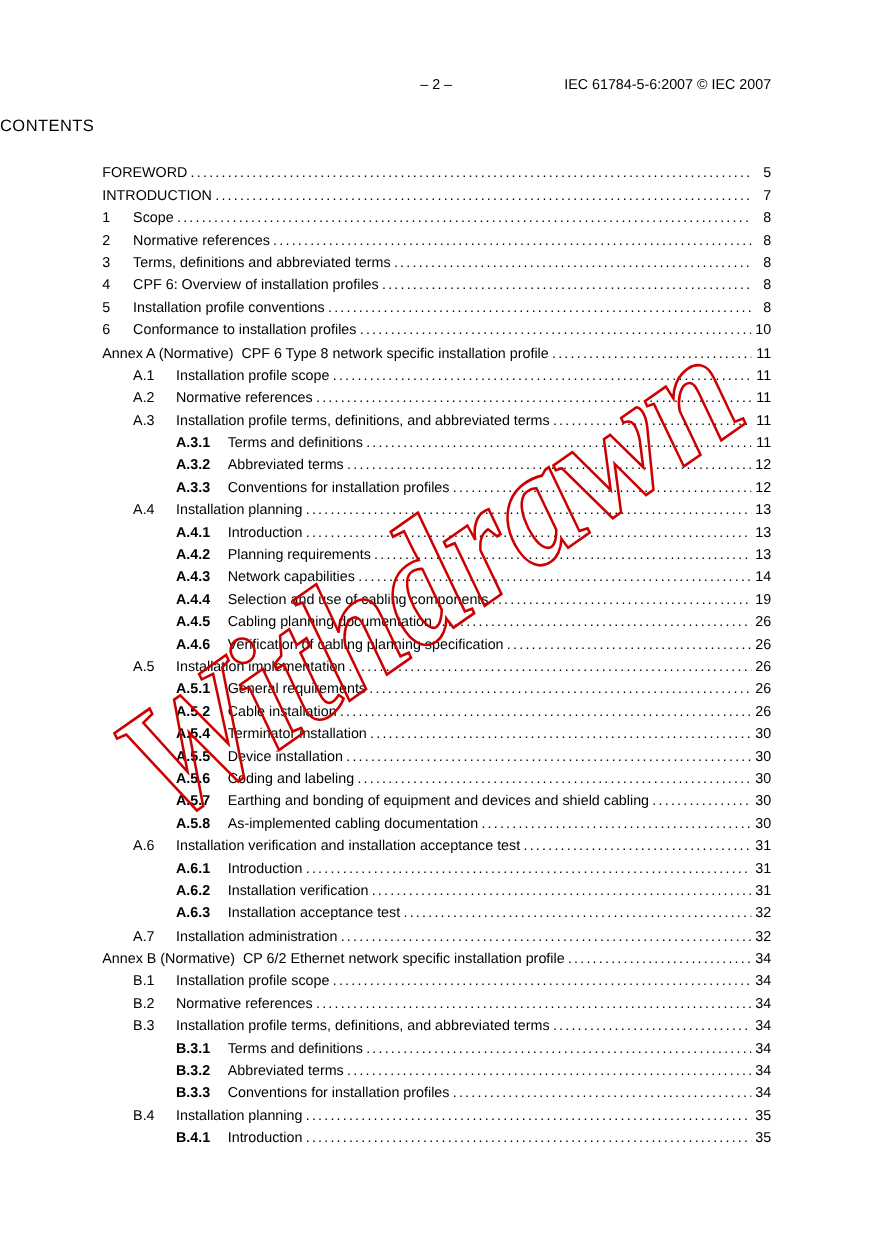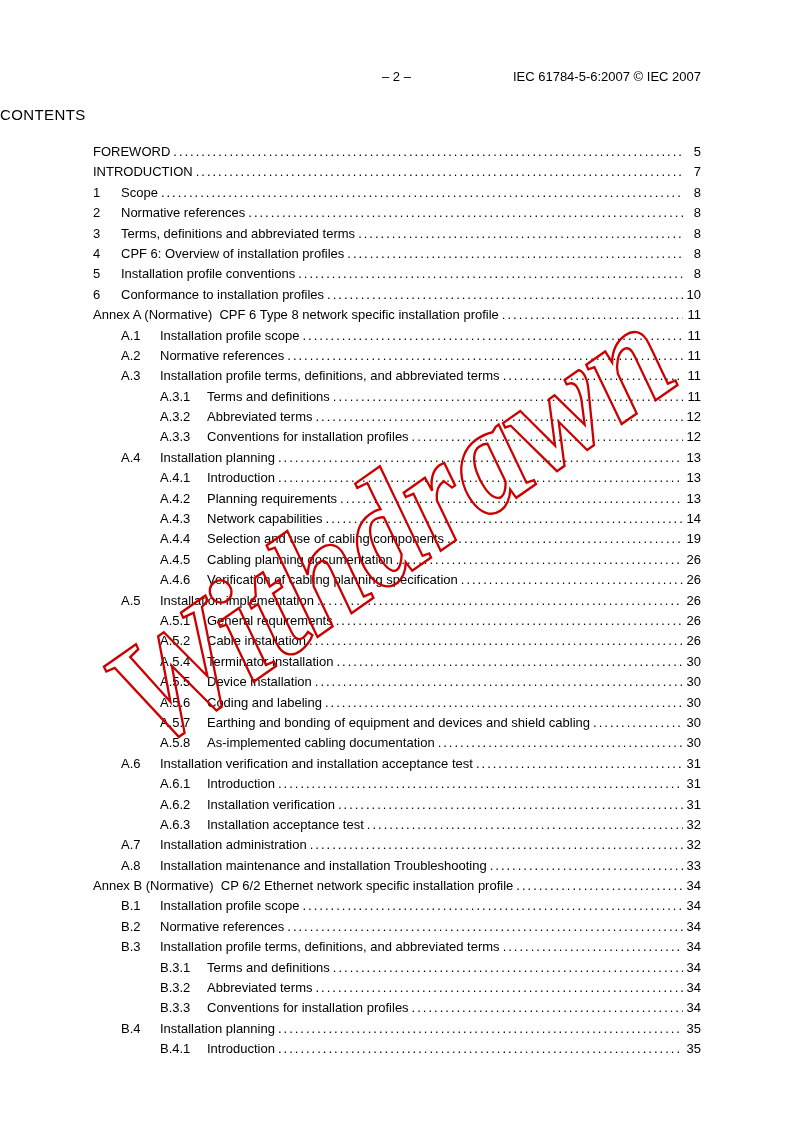--- a/index.html
+++ b/index.html
@@ -14,25 +14,25 @@
     overflow: hidden;
   }
   .header { position: absolute; top: 69px; left: 0; width: 100%; height: 18px; }
   .page-marker { position: absolute; left: 0; right: 0; text-align: center; }
   .doc-ref { position: absolute; right: 92px; top: 0; margin-left: 48px; }
   .contents-title {
     position: absolute; top: 106px; left: 0; width: 100%;
     text-align: left; font-size: 15px; letter-spacing: 0.4px;
   }
   .toc { position: absolute; top: 144px; left: 93px; width: 608px; }
-  .toc-row { display: flex; align-items: flex-start; height: 20.4px; }
+  .toc-row { display: flex; align-items: flex-end; height: 20.4px; }
   .toc-row .num { flex: none; white-space: nowrap; }
   .lvl1 .num { width: 28px; }
   .lvl2 { padding-left: 28px; } .lvl2 .num { width: 39px; }
-  .lvl3 { padding-left: 67px; } .lvl3 .num { width: 47px; }
+  .lvl3 { padding-left: 67px; } .lvl3 .num { width: 47px; font-weight: bold; }
   .lbl { flex: none; white-space: nowrap; }
   .dots { flex: 1 1 auto; overflow: hidden; white-space: nowrap; margin: 0 2px 0 3px; }
   .dots::after {
     letter-spacing: 2px;
     content: "..................................................................................................................................................................................................................................................";
   }
   .pg { flex: none; min-width: 16px; text-align: right; white-space: nowrap; }
   .watermark-svg {
     position: absolute; top: 0; left: 0;
     pointer-events: none;
@@ -258,26 +258,20 @@
         <span class="lbl">Installation acceptance test</span>
         <span class="dots"></span>
         <span class="pg">32</span>
       </div>
       <div class="toc-row lvl2">
         <span class="num">A.7</span>
         <span class="lbl">Installation administration</span>
         <span class="dots"></span>
         <span class="pg">32</span>
       </div>
-      <div class="toc-row lvl2">
-        <span class="num">A.8</span>
-        <span class="lbl">Installation maintenance and installation Troubleshooting</span>
-        <span class="dots"></span>
-        <span class="pg">33</span>
-      </div>
       <div class="toc-row lvl0">
         <span class="lbl">Annex B (Normative)&nbsp; CP 6/2 Ethernet network specific installation profile</span>
         <span class="dots"></span>
         <span class="pg">34</span>
       </div>
       <div class="toc-row lvl2">
         <span class="num">B.1</span>
         <span class="lbl">Installation profile scope</span>
         <span class="dots"></span>
         <span class="pg">34</span>

